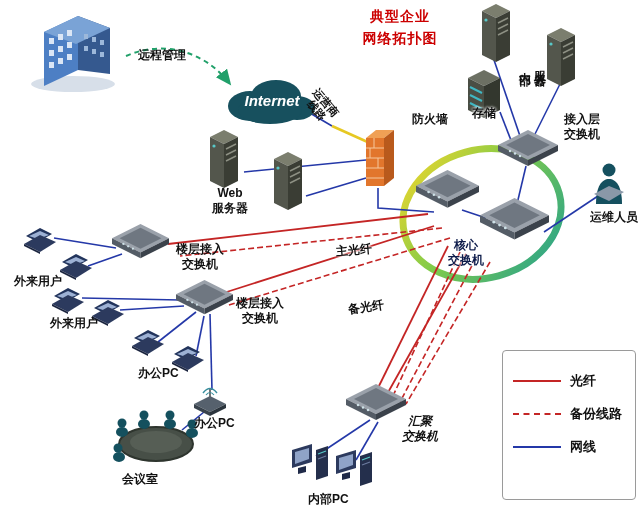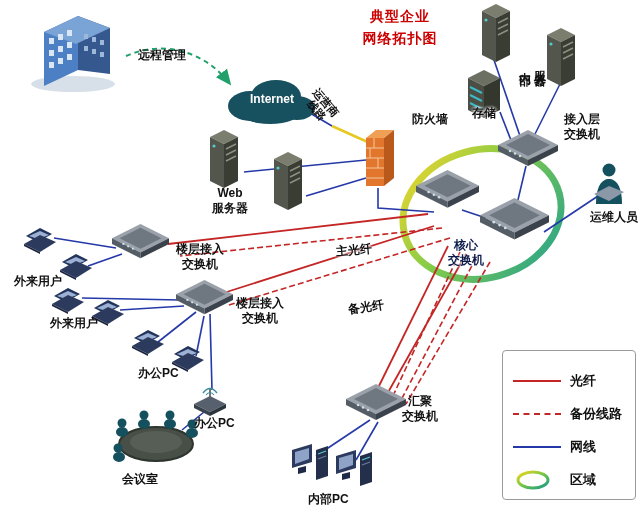--- a/index.html
+++ b/index.html
@@ -224,21 +224,21 @@
     <use href="#sym-meeting" transform="translate(110,410)"></use>
     <use href="#sym-pc" transform="translate(290,442)"></use>
     <use href="#sym-pc" transform="translate(334,448)"></use>
   </svg>
 
   <div class="lbl title" style="left:350px;top:6px;width:100px;">典型企业
 网络拓扑图</div>
 
   <div class="lbl" style="left:138px;top:48px;">远程管理</div>
 
-  <div class="lbl white" style="left:232px;top:92px;width:80px;font-size:12px;">Internet</div>
+  <div class="lbl white" style="left:232px;top:92px;width:80px;font-size:15px;font-style:italic;">Internet</div>
 
   <div class="lbl" style="left:320px;top:86px;font-size:11px;transform:rotate(50deg);transform-origin:left top;line-height:1.1;">运营商
 线路</div>
 
   <div class="lbl" style="left:364px;top:112px;margin-left:48px;">防火墙</div>
 
   <div class="lbl" style="left:204px;top:172px;width:52px;margin-top:14px;">Web
 服务器</div>
 
   <div class="lbl vert" style="left:517px;top:28px;height:72px;">内部
@@ -263,21 +263,21 @@
   <div class="lbl" style="left:14px;top:274px;">外来用户</div>
 
   <div class="lbl" style="left:50px;top:316px;">外来用户</div>
 
   <div class="lbl" style="left:138px;top:366px;">办公PC</div>
 
   <div class="lbl" style="left:194px;top:416px;">办公PC</div>
 
   <div class="lbl" style="left:122px;top:472px;">会议室</div>
 
-  <div class="lbl" style="left:398px;top:394px;width:44px;">汇聚
+  <div class="lbl" style="left:398px;top:414px;width:44px;font-style:italic;">汇聚
 交换机</div>
 
   <div class="lbl" style="left:308px;top:492px;">内部PC</div>
 
   <div class="lbl" style="left:336px;top:243px;transform:rotate(-5deg);text-shadow:0 0 3px #fff,0 0 3px #fff;">主光纤</div>
 
   <div class="lbl" style="left:348px;top:300px;transform:rotate(-8deg);text-shadow:0 0 3px #fff,0 0 3px #fff;">备光纤</div>
 
   <div class="legend">
     <div class="legend-row">
@@ -285,28 +285,15 @@
       <div class="legend-label">光纤</div>
     </div>
     <div class="legend-row">
       <div class="sample s-dash-red"></div>
       <div class="legend-label">备份线路</div>
     </div>
     <div class="legend-row">
       <div class="sample s-solid-blue"></div>
       <div class="legend-label">网线</div>
     </div>
-    <div class="legend-row">
-      <svg class="sample" width="48" height="22">
-        <defs>
-          <linearGradient id="ringGradSmall" x1="0" y1="0" x2="1" y2="1">
-            <stop offset="0" stop-color="#f6d41f"></stop>
-            <stop offset="0.45" stop-color="#7cc93f"></stop>
-            <stop offset="1" stop-color="#149a8c"></stop>
-          </linearGradient>
-        </defs>
-        <ellipse cx="20" cy="11" rx="15" ry="8" fill="none" stroke="url(#ringGradSmall)" stroke-width="3"></ellipse>
-      </svg>
-      <div class="legend-label">区域</div>
-    </div>
   </div>
 
 </div>
 
 </body></html>

